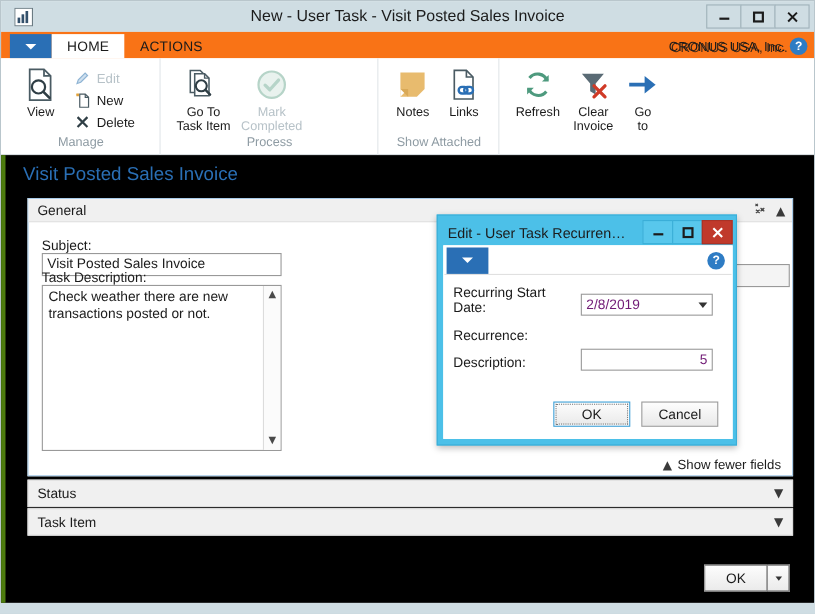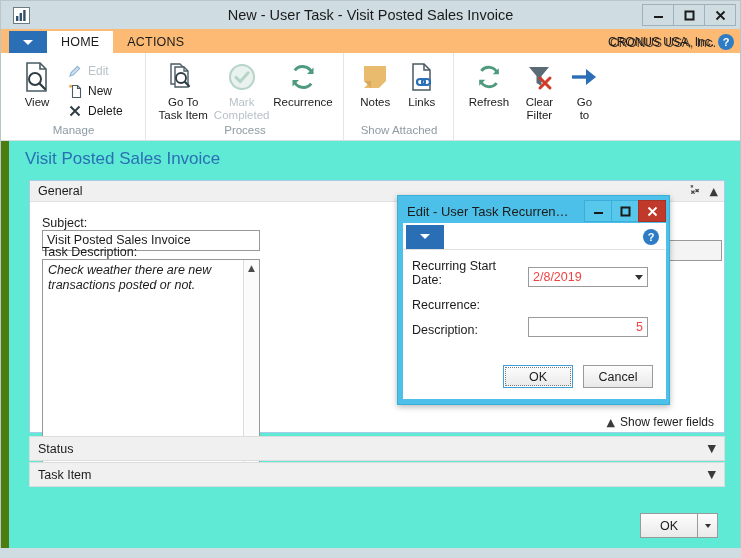--- a/index.html
+++ b/index.html
@@ -58,21 +58,21 @@
     display: flex; align-items: center; justify-content: center;
     font-size: 12px; color: #1b1b1b;
     margin-left: -1px;
   }
   .win-btn svg { display: block; }
 
   
   .tabstrip {
     position: absolute; left: 0; top: 28px;
     width: 739px; height: 24px;
-    background: #fdba74;
+    background: #f97316;
     display: flex; align-items: flex-end;
   }
   .tab-drop {
     width: 38px; height: 22px;
     margin-left: 8px;
     background: #2a6fb5;
     display: flex; align-items: center; justify-content: center;
   }
   .tab-drop .caret {
     width: 0; height: 0;
@@ -166,22 +166,22 @@
     width: 20px; height: 18px;
     display: flex; align-items: center; justify-content: center;
   }
   .smallbtn .lbl { font-size: 12px; color: #1b1b1b; margin-left: 3px; }
   .smallbtn.disabled .lbl { color: #b7c2c8; }
 
   
   .page {
     position: absolute; left: 0; top: 140px;
     width: 739px; height: 407px;
-    background: #5eead4;
-    border-left: 8px solid #4d7c0f;
+    background: #000000;
+    border-left: 4px solid #4d7c0f;
   }
   .page-title {
     position: absolute; left: 16px; top: 8px;
     font-size: 17px; color: #2a6fb5;
   }
 
   .fastgroup {
     position: absolute;
     left: 20px; width: 696px;
     border: 1px solid #a8cbe8;
@@ -364,21 +364,21 @@
   .dlg-fields { position: relative; padding-top: 12px; }
   .dlg-row {
     display: flex; align-items: flex-end;
     height: 25px; padding-left: 8px;
   }
   .dlg-label { width: 116px; font-size: 12.5px; color: #1b1b1b; }
   .dlg-input {
     width: 120px; height: 20px;
     border: 1px solid #9a9a9a;
     background: #fff;
-    font-size: 12.5px; color: #ef4444;
+    font-size: 12.5px; color: #701a75;
     padding: 1px 4px;
     display: flex; align-items: center;
     position: relative;
   }
   .dlg-input.withdrop { padding-right: 16px; }
   .dlg-input .ddcaret {
     position: absolute; right: 4px; top: 50%;
     margin-top: -2px;
     width: 0; height: 0;
     border-left: 4px solid transparent;
@@ -528,31 +528,20 @@
               <svg width="30" height="30" viewBox="0 0 30 30">
                 <circle cx="15" cy="15" r="12" fill="#e9f2ee" stroke="#b6d4c8" stroke-width="2"></circle>
                 <path d="M9 15.4 L13.3 19.6 L21.2 10.8" fill="none" stroke="#b6d4c8" stroke-width="3" stroke-linecap="round" stroke-linejoin="round"></path>
               </svg>
             </div>
             <div class="lbl">
               <span>Mark</span><br>
               <span>Completed</span>
             </div>
           </div>
-          <div class="bigbtn" style="width:68px">
-            <div class="ico">
-              <svg width="30" height="30" viewBox="0 0 30 30">
-                <path d="M24 11 a10 10 0 0 0 -17.2 -2.6" fill="none" stroke="#4e9a7e" stroke-width="3"></path>
-                <path d="M6 19 a10 10 0 0 0 17.2 2.6" fill="none" stroke="#4e9a7e" stroke-width="3"></path>
-                <path d="M25.5 5.5 L25.5 12 L19 12 z" fill="#4e9a7e"></path>
-                <path d="M4.5 24.5 L4.5 18 L11 18 z" fill="#4e9a7e"></path>
-              </svg>
-            </div>
-            <div class="lbl">Recurrence</div>
-          </div>
         </div>
         <div class="rgroup-label" style="width:182px">Process</div>
       </div>
 
       <div class="rgroup" style="width:110px">
         <div class="rgroup-items" style="justify-content:center">
           <div class="bigbtn" style="width:50px">
             <div class="ico">
               <svg width="28" height="28" viewBox="0 0 28 28">
                 <path d="M3 3 h22 v15 l-7 7 h-15 z" fill="#e8bb6e"></path>
@@ -594,21 +583,21 @@
           </div>
           <div class="bigbtn" style="width:48px">
             <div class="ico">
               <svg width="28" height="28" viewBox="0 0 28 28">
                 <path d="M4 4 h20 l-7.5 9 v10 l-5 -3 v-7 z" fill="#5a6b75"></path>
                 <path d="M15 15 L25 25 M25 15 L15 25" stroke="#d03a27" stroke-width="3" stroke-linecap="round"></path>
               </svg>
             </div>
             <div class="lbl">
               <span>Clear</span><br>
-              <span>Filter</span>
+              <span>Invoice</span>
             </div>
           </div>
           <div class="bigbtn" style="width:44px">
             <div class="ico">
               <svg width="28" height="26" viewBox="0 0 28 26">
                 <path d="M2 13 h18" stroke="#2a6fb5" stroke-width="3.4"></path>
                 <path d="M16 5 L26 13 L16 21 z" fill="#2a6fb5"></path>
               </svg>
             </div>
             <div class="lbl">
@@ -641,21 +630,21 @@
         </div>
         <div class="fg-body">
 
           <div class="frow" style="left:12px; top:14px;">
             <div class="flabel">Subject:</div>
             <div class="ftext" style="width:218px">Visit Posted Sales Invoice</div>
           </div>
 
           <div class="frow" style="left:12px; top:43px;">
             <div class="flabel">Task Description:</div>
-            <div class="ftextarea" style="width:218px; height:204px;font-style:italic;">
+            <div class="ftextarea" style="width:218px; height:151px;">
               <span>Check weather there are new transactions posted or not.</span>
               <span class="ta-scroll">
                 <span class="arw">▲</span>
                 <span class="arw">▼</span>
               </span>
             </div>
           </div>
 
           <div class="behind-label" style="left:378px; top:18px;">Us</div>
           <div class="behind-label" style="left:378px; top:41px;">Cre</div>

